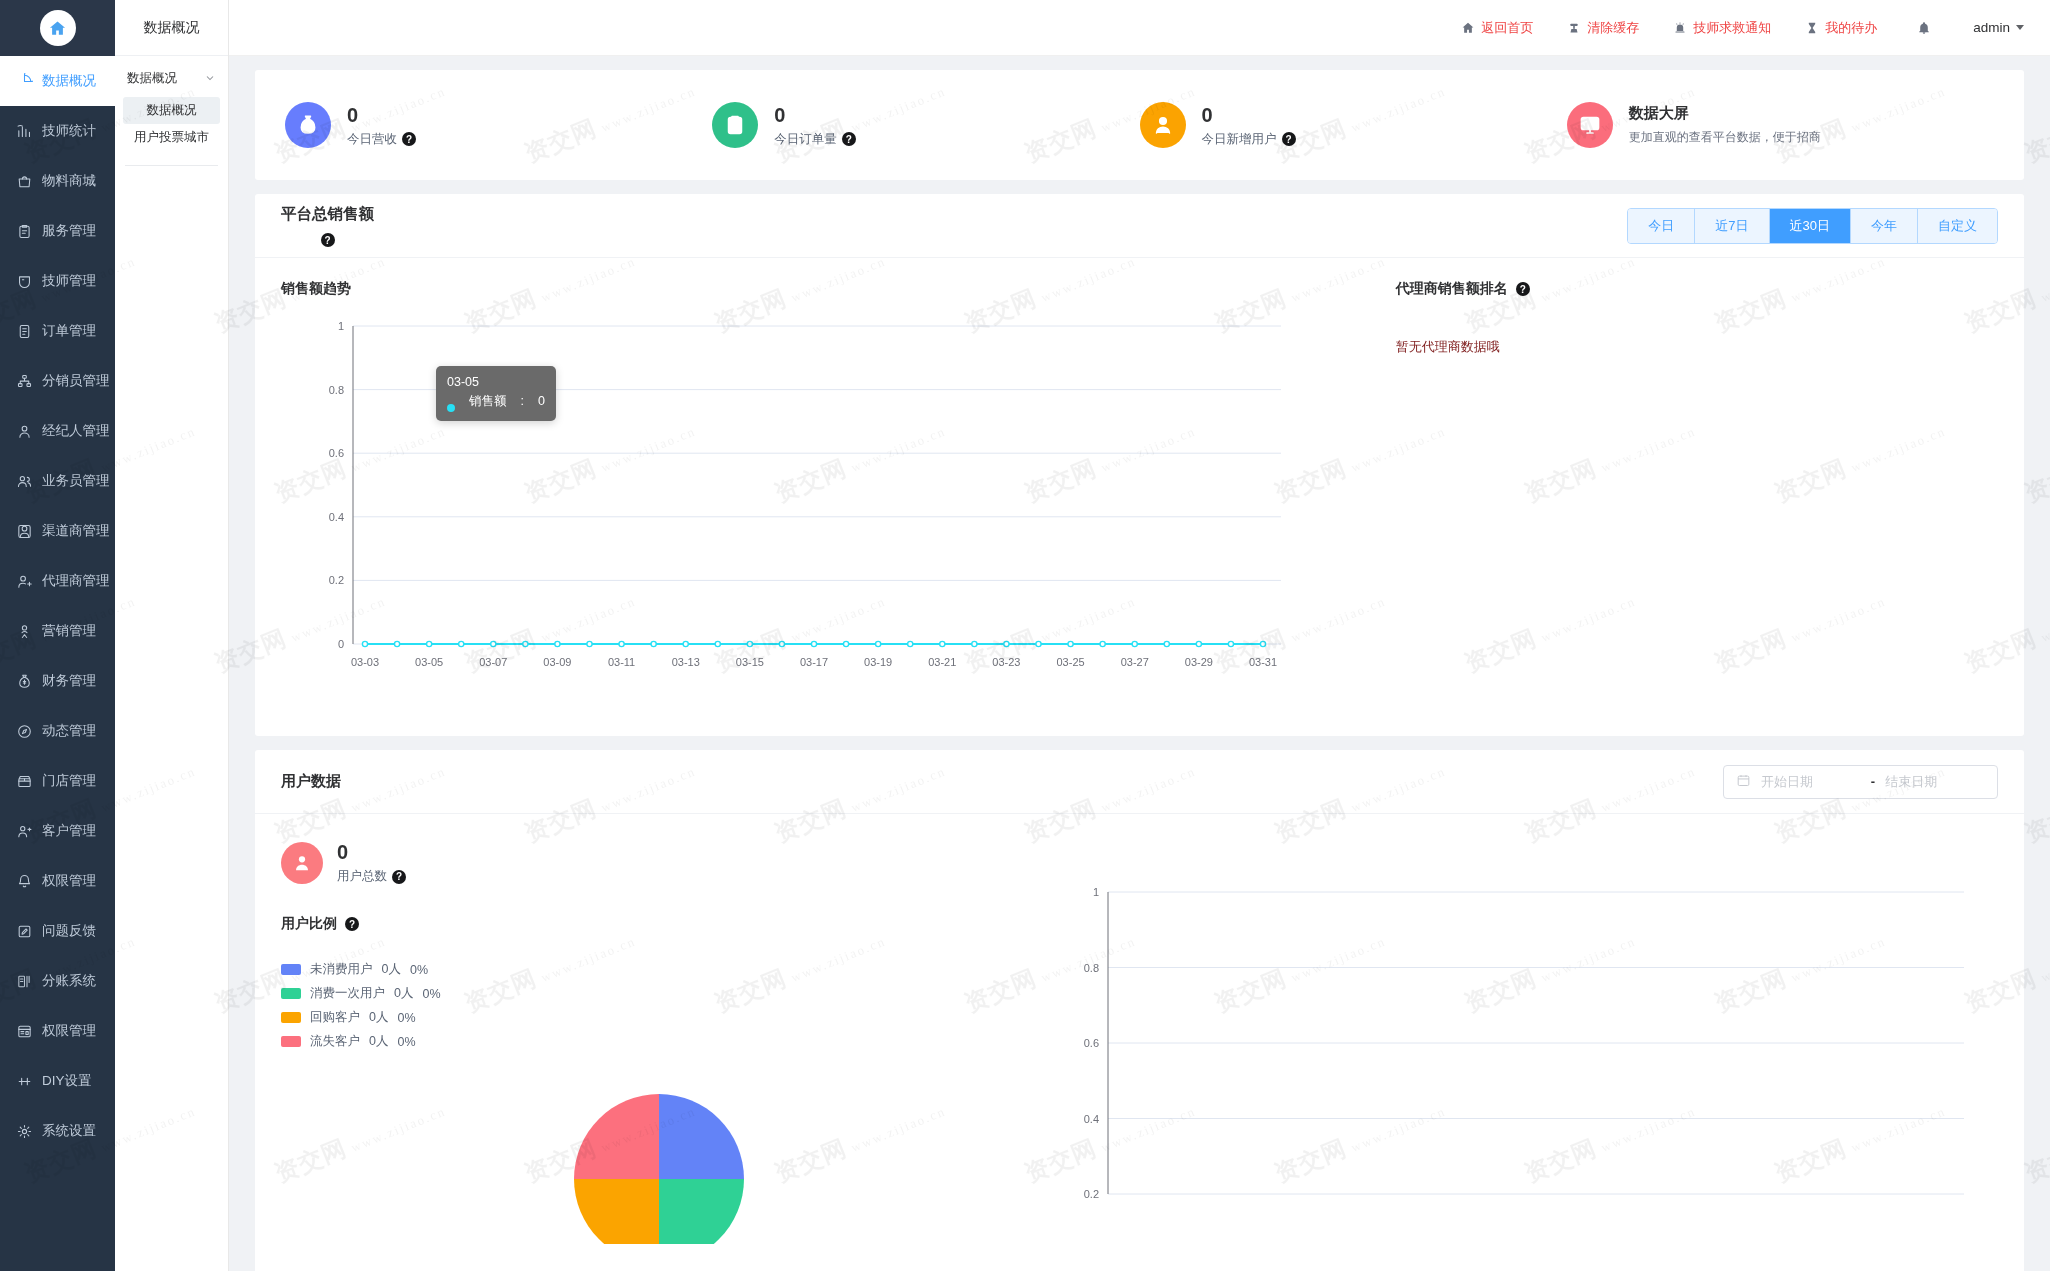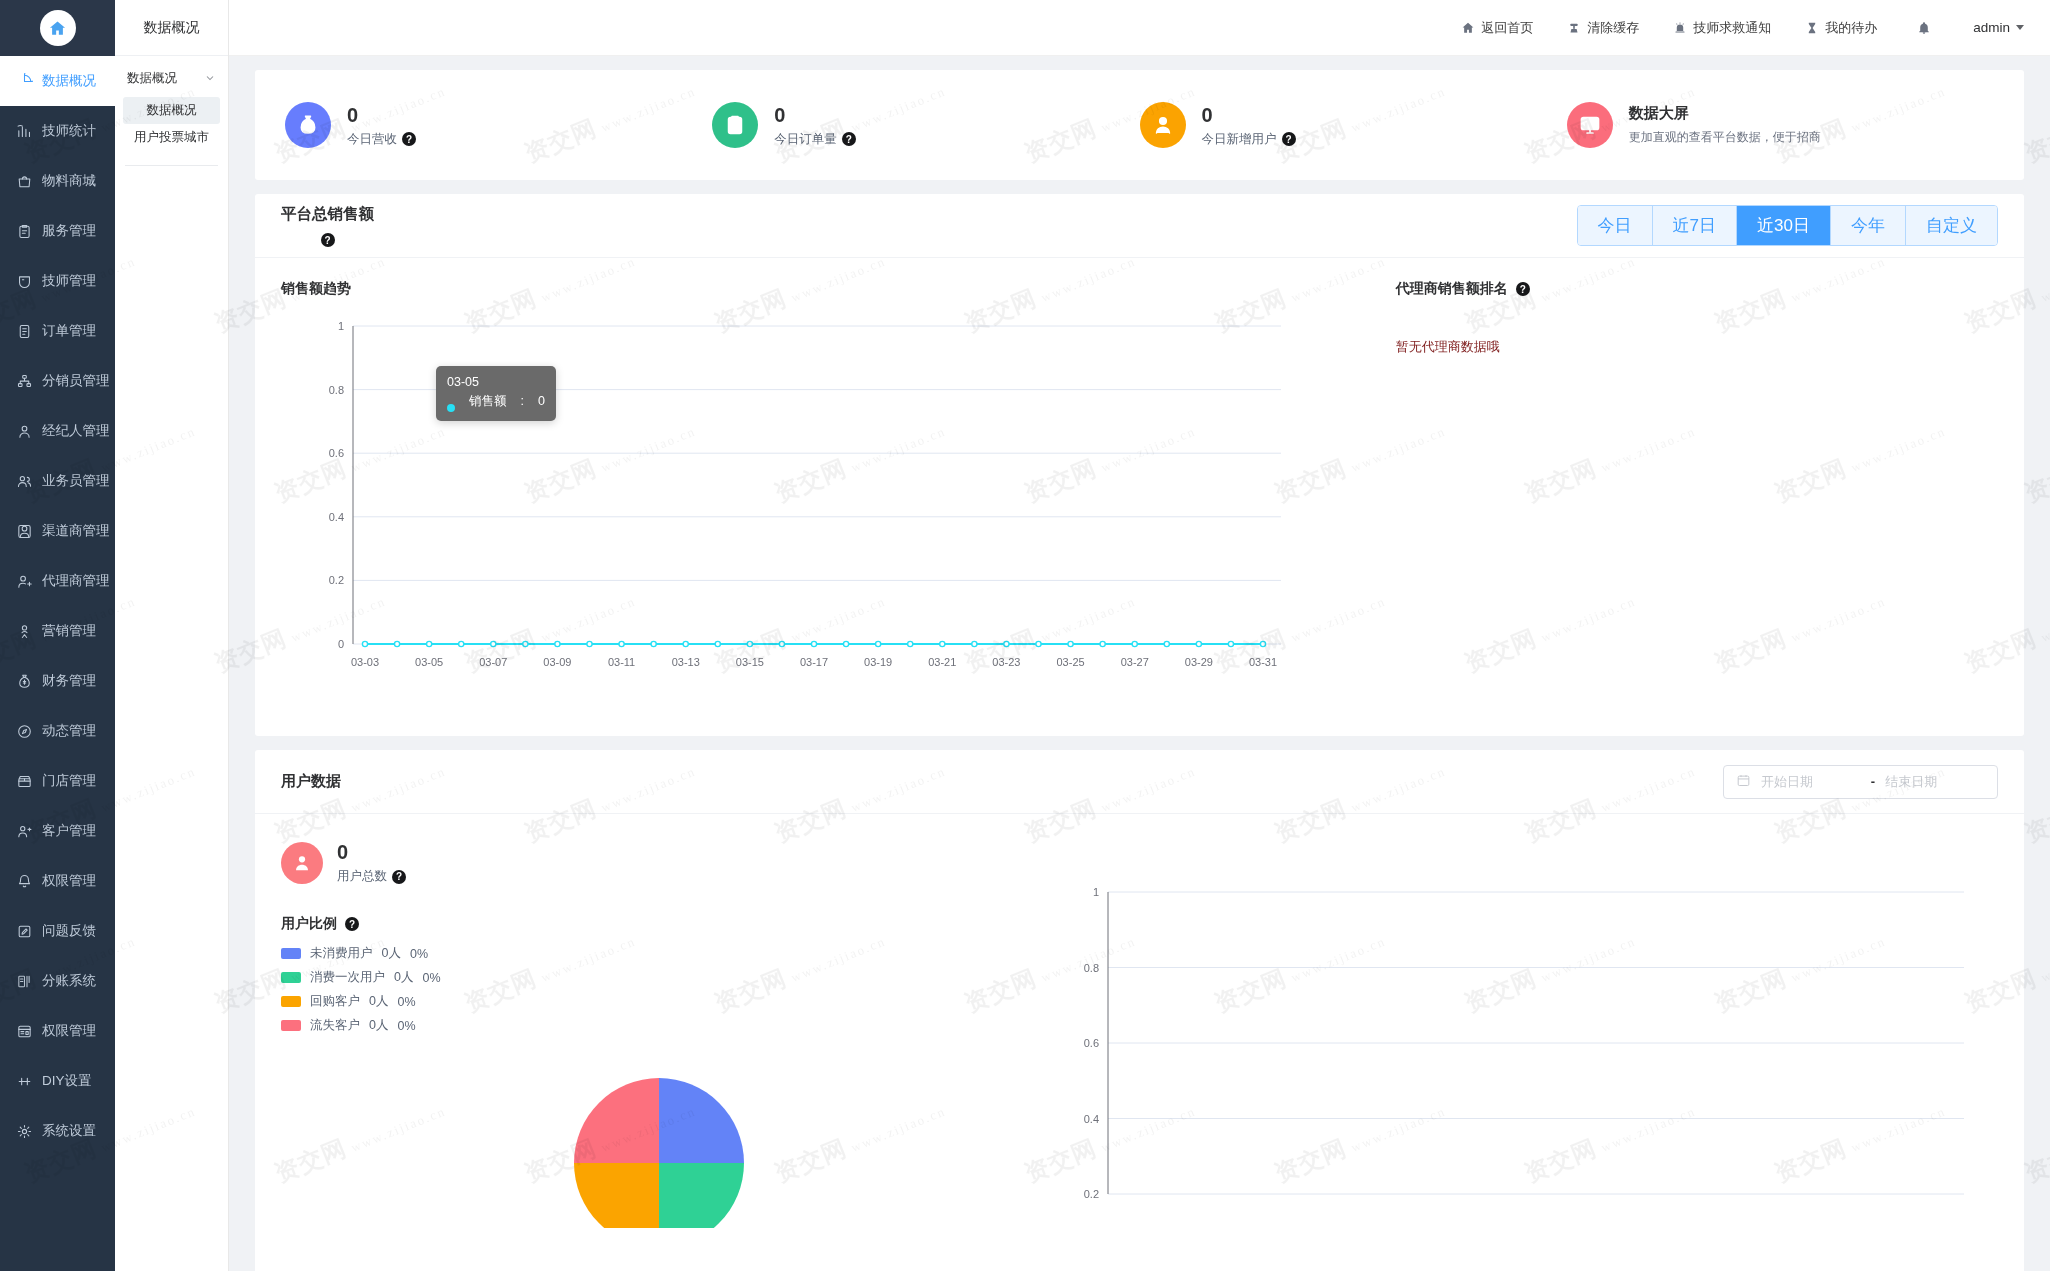--- a/index.html
+++ b/index.html
@@ -95,21 +95,21 @@
     position: absolute; left: 229px; top: 0;
     width: 1821px; height: 56px;
     background: #fff;
     display: flex; align-items: center; justify-content: flex-end;
     padding-right: 26px;
     z-index: 20;
     border-bottom: 1px solid #f0f0f0;
   }
   .hdr-item {
     display: flex; align-items: center; gap: 6px;
-    color: #404040; font-size: 13px;
+    color: #ef4444; font-size: 13px;
     margin-left: 34px; cursor: pointer;
   }
   .hdr-item svg { width: 14px; height: 14px; display:block; fill:#6b7280; }
   .hdr-user { display:flex; align-items:center; gap:6px; margin-left: 42px; color:#303133; font-size:13.5px; cursor:pointer;}
   .caret { width:0;height:0;border-left:4px solid transparent;border-right:4px solid transparent;border-top:5px solid #606266; }
 
   
   #main {
     position: absolute; left: 229px; top: 56px;
     width: 1821px; height: 1215px;
@@ -142,21 +142,21 @@
 
   
   #sales-card { height: 542px; }
   .card-head {
     height: 64px; display:flex; align-items:center; justify-content:space-between;
     padding: 0 26px; border-bottom:1px solid #f0f2f5;
   }
   .card-title { font-size:15.5px; font-weight:700; color:#303133; display:flex; align-items:center; gap:8px;flex-direction:column;}
   .btn-group { display:flex; border:1px solid #b3d8ff; border-radius:4px; overflow:hidden; }
   .btn-group .gbtn {
-    padding: 8px 20px; font-size:17px; color:#409eff;
+    padding: 8px 20px; font-size:13px; color:#409eff;
     background:#ecf5ff; border-right:1px solid #b3d8ff; cursor:pointer;
     white-space:nowrap;
   }
   .btn-group .gbtn:last-child { border-right:none; }
   .btn-group .gbtn.active { background:#409eff; color:#fff; }
 
   .sales-body { display:flex; height: 477px; }
   .sales-left  { width: 62%; padding: 22px 0 0 26px; position:relative; }
   .sales-right { width: 38%; padding: 22px 0 0 44px; border-left:0; }
   .sub-title { font-size:14px; font-weight:700; color:#303133; margin-bottom:6px; }
@@ -188,21 +188,21 @@
   .date-range svg { width:15px;height:15px;flex:0 0 15px; }
   .dr-field { flex:1; text-align:left; cursor:text; }
   .dr-sep { color:#303133; font-weight:700; }
 
   .user-body { display:flex; padding: 26px 26px 0 26px; }
   .user-left { width: 44%; }
   .user-right { width: 56%; padding-left: 10px; }
   .total-row { display:flex; align-items:center; margin-bottom: 30px; }
   .total-ico { width:42px;height:42px;border-radius:50%;background:#fb7b80;display:flex;align-items:center;justify-content:center;margin-right:14px;}
   .total-ico svg { width:22px;height:22px;fill:#fff; }
-  .ratio-title { font-size:14px; font-weight:700; color:#303133; display:flex;align-items:center;gap:8px; margin-bottom:12px;}
+  .ratio-title { font-size:14px; font-weight:700; color:#303133; display:flex;align-items:center;gap:8px; margin-bottom:28px;}
   .legend-row { display:flex; align-items:center; gap:9px; font-size:12.5px; color:#5b6575; margin-bottom:7px; }
   .legend-sw { width:20px;height:11px;border-radius:2px;flex:0 0 20px; }
   .pie-wrap { margin-top: 14px; display:flex; justify-content:center; }
   .chart-center-title { text-align:center; font-size:13.5px; font-weight:700; color:#303133; }
 </style>
 </head>
 <body>
 
 <div id="sidebar">
   <div id="logo-bar">

